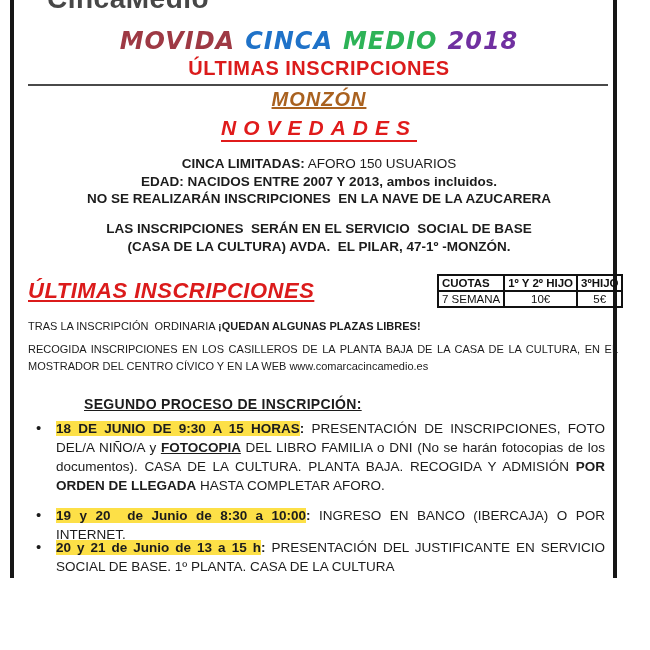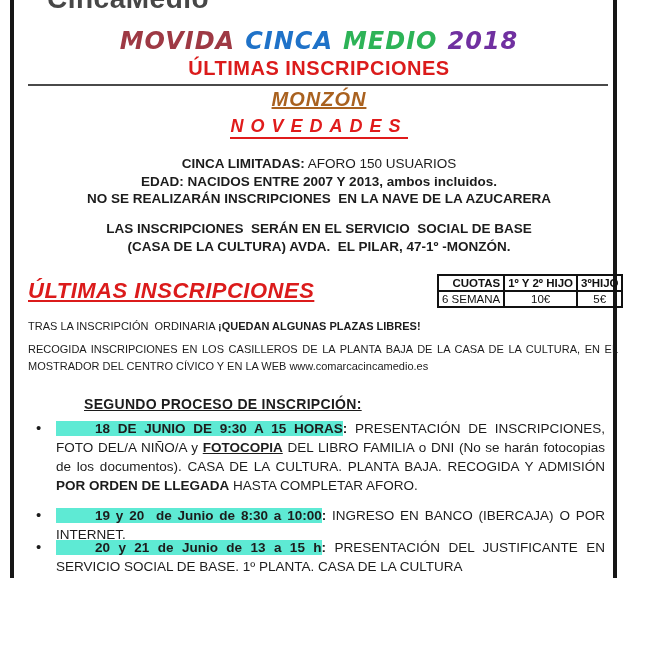--- a/index.html
+++ b/index.html
@@ -24,59 +24,59 @@
   .w-movida { color:#9e3944; } .w-cinca { color:#1f72c8; }
   .w-medio { color:#2db357; } .w-year { color:#7030a0; }
   .title-word { margin:0 5px; }
 
   .subtitle-red { top:57px; color:#db1b1b; font-weight:bold; font-size:20px; letter-spacing:0.5px; }
 
   .rule { position:absolute; top:84px; left:28px; right:42px; border-top:2px solid #4a4a4a; }
 
   .city { top:88px; color:#a9611f; font-weight:bold; font-style:italic; font-size:20px; letter-spacing:1px;text-decoration:underline; }
 
-  .news { top:116px; font-size:18px; }
+  .news { top:116px; font-size:21px; }
   .news span {
     color:#e01b1b; font-weight:bold; font-style:italic; letter-spacing:7px;
     border-bottom:2px solid #e01b1b; padding-bottom:1px;
   }
 
   .info-block { top:155px; font-size:13.5px; line-height:17.5px; }
   .venue-block { top:220px; font-size:13.5px; line-height:17.5px; font-weight:bold; }
   .b { font-weight:bold; }
 
   .section-heading {
     position:absolute; top:278px; left:28px;
     color:#db1b1b; font-weight:bold; font-style:italic; font-size:22px;
     text-decoration:underline; letter-spacing:0.5px;
   }
 
   table.fees {
     position:absolute; top:274px; left:437px;
     border-collapse:collapse; font-size:11.5px; color:#111;
   }
   table.fees td, table.fees th { border:2px solid #111; padding:1px 3px; height:16px; white-space:nowrap; }
-  table.fees th { text-align:right; font-weight:bold; }
+  table.fees th { text-align:left; font-weight:bold; }
   table.fees td { text-align:center; }
   td.row-label { text-align:left; }
 
   .para { position:absolute; left:28px; right:32px; font-size:11px; line-height:16.5px; }
   .p-tras { top:318px; }
   .p-recogida { top:341px; text-align:justify; }
 
   .proc-heading {
     position:absolute; top:396px; left:84px;
     font-size:14px; font-weight:bold; text-decoration:underline; letter-spacing:0.3px;
   }
 
   .bullet { position:absolute; left:28px; right:45px; font-size:13.5px; line-height:19px; }
   .bullet .dot { position:absolute; left:8px; top:-1px; font-size:15px; }
   .bullet .btxt { display:block; margin-left:28px; text-align:justify; }
   .b1 { top:419px; } .b2 { top:506px; } .b3 { top:538px; }
-  .hl { background:#5eead4; font-weight:bold;padding-left:39px; }
+  .hl { background:#fde047; font-weight:bold; }
   .emph { font-weight:bold; text-decoration:underline; }
 
   .footer-logo { position:absolute; top:588px; left:155px; width:380px; height:70px; }
   .flet { position:absolute; font-family:"DejaVu Sans", sans-serif; font-weight:bold; display:inline-block; }
   .fl-v { left:6px;  top:20px; font-size:44px; color:#e02ab0; transform:rotate(-35deg); }
   .fl-i { left:40px; top:8px;  font-size:40px; color:#35c268; transform:rotate(-22deg); }
   .fl-d { left:60px; top:1px;  font-size:46px; color:#2f7fd6; transform:rotate(-12deg); }
   .fl-a { left:96px; top:-6px; font-size:48px; color:#ef8040; transform:rotate(8deg); }
   .doodle { position:absolute; left:130px; top:0; }
 </style>
@@ -118,21 +118,21 @@
   <div class="section-heading">ÚLTIMAS INSCRIPCIONES</div>
 
   <table class="fees">
     <tbody>
         <tr>
       <th>CUOTAS</th>
       <th>1º Y 2º HIJO</th>
       <th>3ºHIJO</th>
     </tr>
     <tr>
-      <td class="row-label">6 SEMANA</td>
+      <td class="row-label">7 SEMANA</td>
       <td>10€</td>
       <td>5€</td>
     </tr>
   </tbody>
     </table>
 
   <div class="para p-tras">
     <span>TRAS LA INSCRIPCIÓN&nbsp; ORDINARIA </span><span class="b">¡QUEDAN ALGUNAS PLAZAS LIBRES!</span>
   </div>
 

